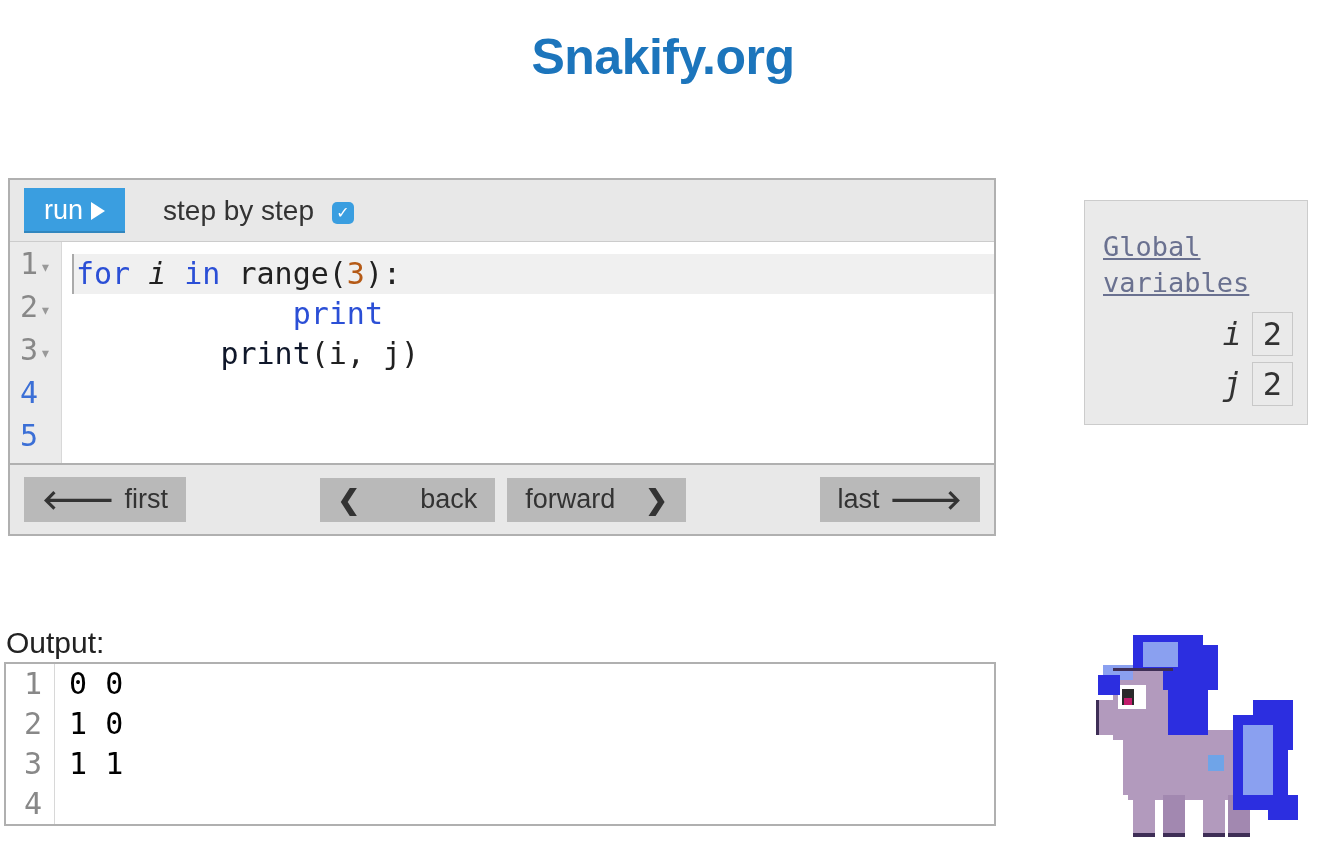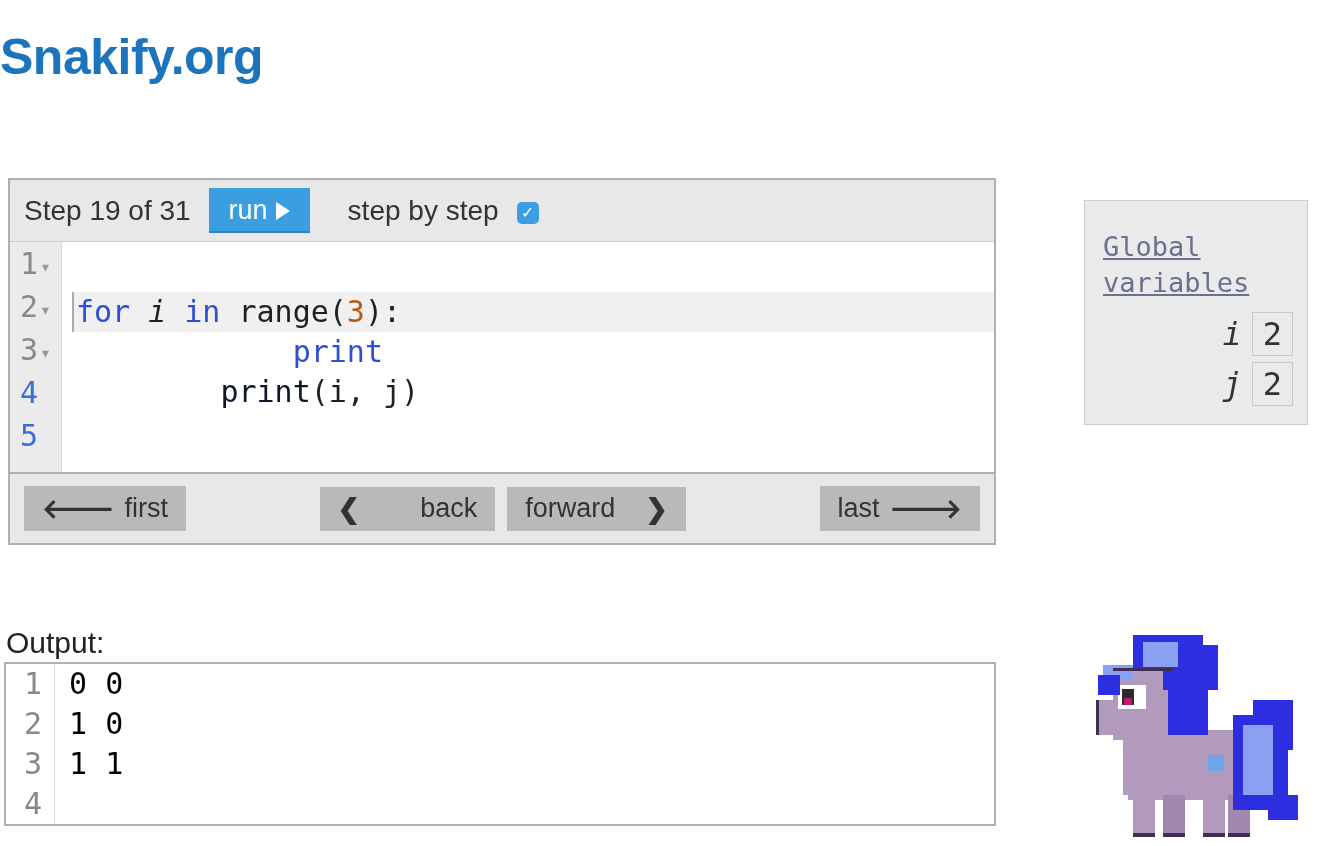--- a/index.html
+++ b/index.html
@@ -5,21 +5,21 @@
   * { box-sizing: border-box; }
   body {
     margin: 0;
     font-family: "Helvetica Neue", Arial, sans-serif;
     background: #fff;
     width: 1326px;
     height: 846px;
     position: relative;
   }
   .site-title {
-    text-align: left;
+    text-align: center;
     font-size: 50px;
     font-weight: 700;
     color: #1c75bc;
     margin: 28px 0 10px 0;
     letter-spacing: -0.5px;
   }
   .editor-panel {
     position: absolute;
     left: 8px;
     top: 178px;
@@ -82,21 +82,21 @@
   }
   .gutter .gline { padding: 0 4px; white-space: nowrap; }
   .gutter .fold {
     font-size: 18px;
     color: #999;
     margin-left: 2px;
     vertical-align: 1px;
   }
   .gutter .num { color: #888; }
   .gutter .num-active { color: #3b6fd6; }
-  .code-body { flex: 1; padding: 2px 0 60px 10px; position: relative; margin-top: 48px; }
+  .code-body { flex: 1; padding: 12px 0 60px 10px; position: relative; }
   .code-line { white-space: pre; padding-left: 2px; border-left: 2px solid transparent; }
   .line-highlight-1 { background: #f0f0f0; border-left: 2px solid #aaa; }
   .line-highlight-2 { background: #dde1f0; border-left: 2px solid #8a9fe0; }
   .kw { color: #2b4fd6; }
   .num-lit { color: #b55a16; }
   .fn { color: #0f172a; }
   .id { color: #212121; font-style: italic; }
   .plain { color: #212121; }
 
   .nav-bar {
@@ -198,21 +198,20 @@
     height: 290px;
   }
 </style>
 </head>
 <body>
 
 <div class="site-title">Snakify.org</div>
 
 <div class="editor-panel">
   <div class="toolbar">
-    <span class="step-text">Step 19 of 31</span>
     <span class="run-btn">
       <span>run</span>
       <span class="play"></span>
     </span>
     <span class="sbs-label">step by step</span>
     <span class="sbs-check">✓</span>
   </div>
 
   <div class="code-area">
     <div class="gutter">

